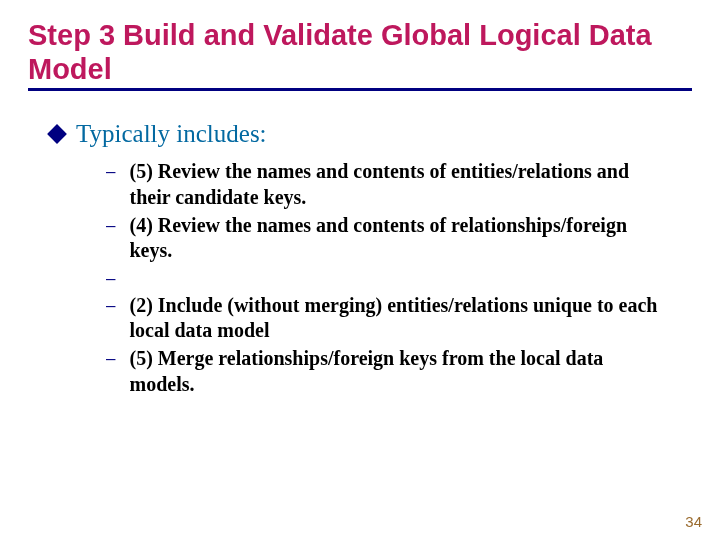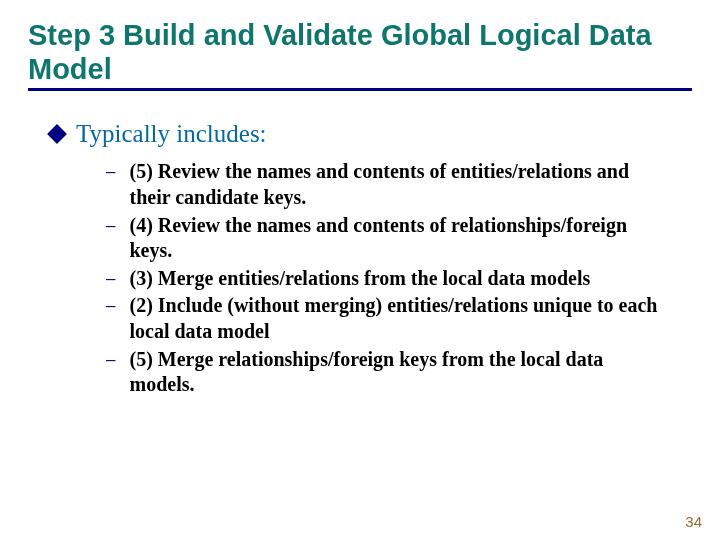--- a/index.html
+++ b/index.html
@@ -16,21 +16,21 @@
     height: 540px;
     position: relative;
   }
   .title-block {
     margin-bottom: 4px;
   }
   .title {
     font-family: Arial, Helvetica, sans-serif;
     font-weight: bold;
     font-size: 29px;
-    color: #0f766e;
+    color: #be185d;
     line-height: 1.18;
   }
   .title-rule {
     border: none;
     border-top: 3px solid #000080;
     margin-top: 2px;
     width: 100%;
   }
   .body {
     margin-top: 28px;
@@ -111,21 +111,20 @@
       <div class="sub-row">
         <div class="dash">–</div>
         <div class="sub-text">(5) Review the names and contents of entities/relations and their candidate keys.</div>
       </div>
       <div class="sub-row">
         <div class="dash">–</div>
         <div class="sub-text">(4) Review the names and contents of relationships/foreign keys.</div>
       </div>
       <div class="sub-row">
         <div class="dash">–</div>
-        <div class="sub-text">(3) Merge entities/relations from the local data models</div>
       </div>
       <div class="sub-row">
         <div class="dash">–</div>
         <div class="sub-text">(2) Include (without merging) entities/relations unique to each local data model</div>
       </div>
       <div class="sub-row">
         <div class="dash">–</div>
         <div class="sub-text">(5) Merge relationships/foreign keys from the local data models.</div>
       </div>
     </div>

